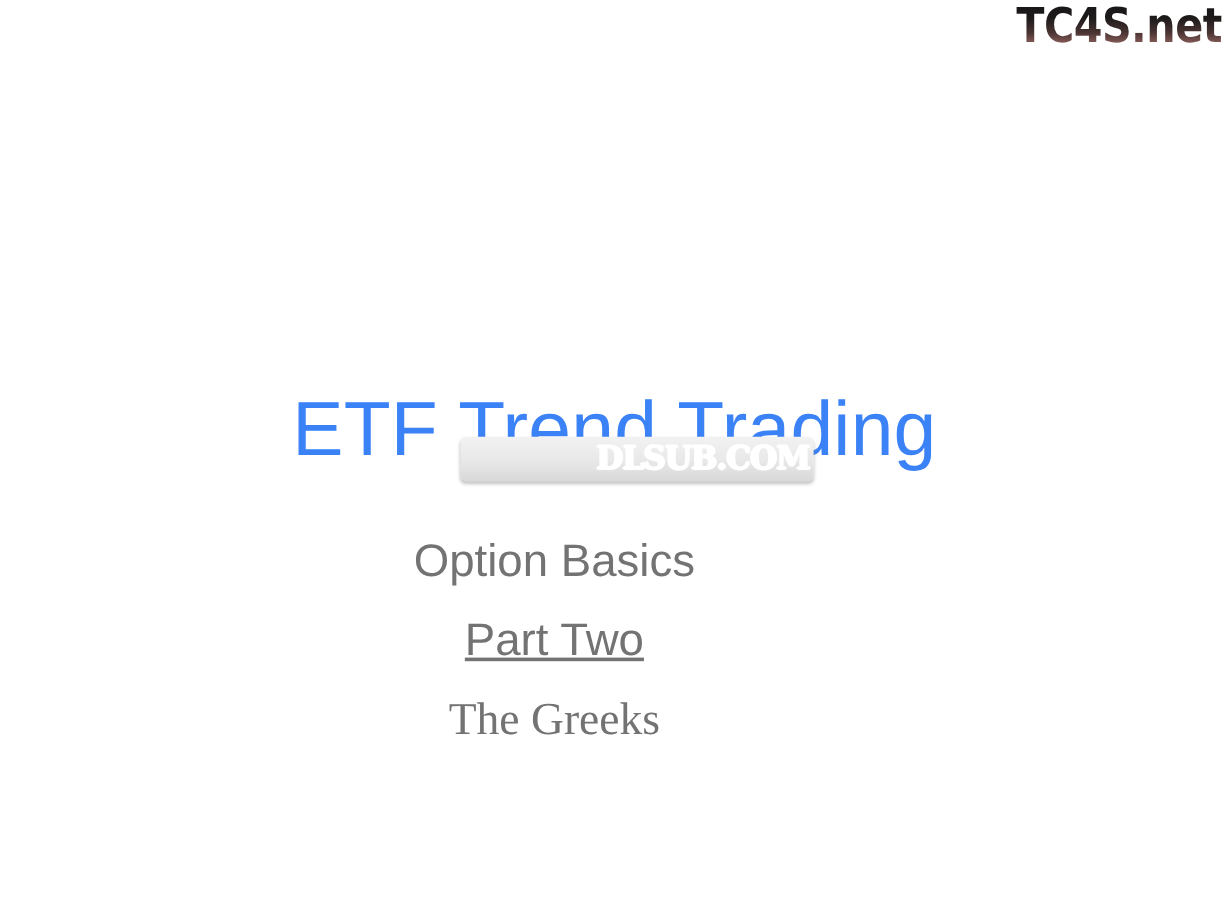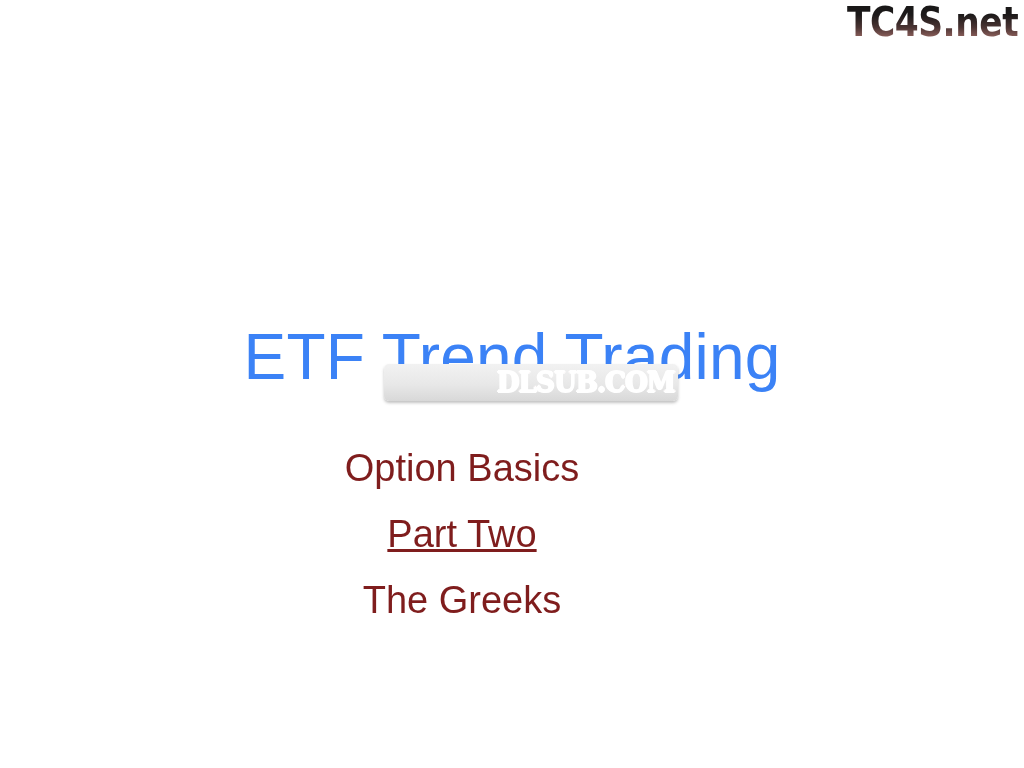--- a/index.html
+++ b/index.html
@@ -102,26 +102,26 @@
   }
 
   
   .subtitle {
     position: absolute;
     left: 0;
     width: 924px;
     text-align: center;
     font-size: 38px;
     line-height: 44px;
-    color: #7f1d1d;
+    color: #737373;
     white-space: nowrap;
   }
   .subtitle-1 { top: 446px; }
   .subtitle-2 { top: 512px; text-decoration: underline; }
-  .subtitle-3 { top: 578px; }
+  .subtitle-3 { top: 578px; font-family: Liberation Serif, serif; }
 
   
   .tx-logo {
     position: absolute;
     left: 688px;
     top: 714px;
     width: 328px;
     height: 48px;
     display: flex;
     align-items: center;

